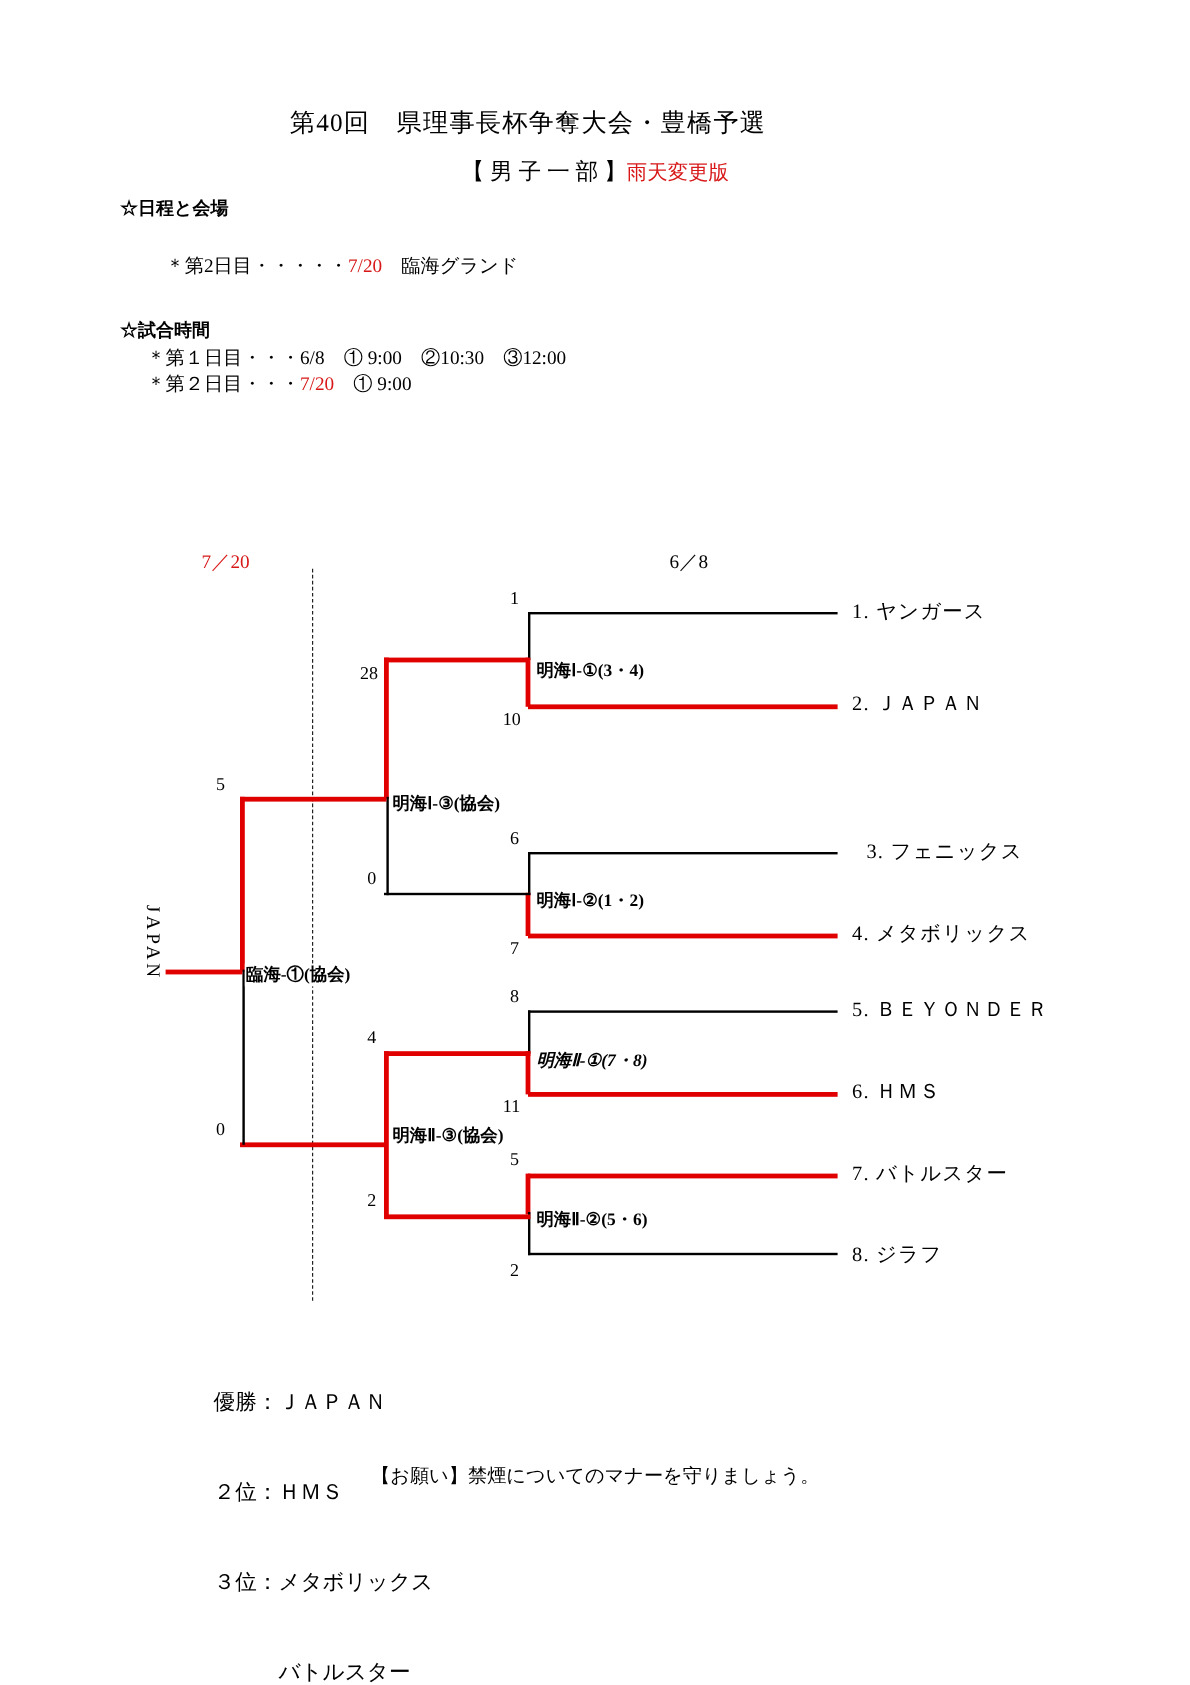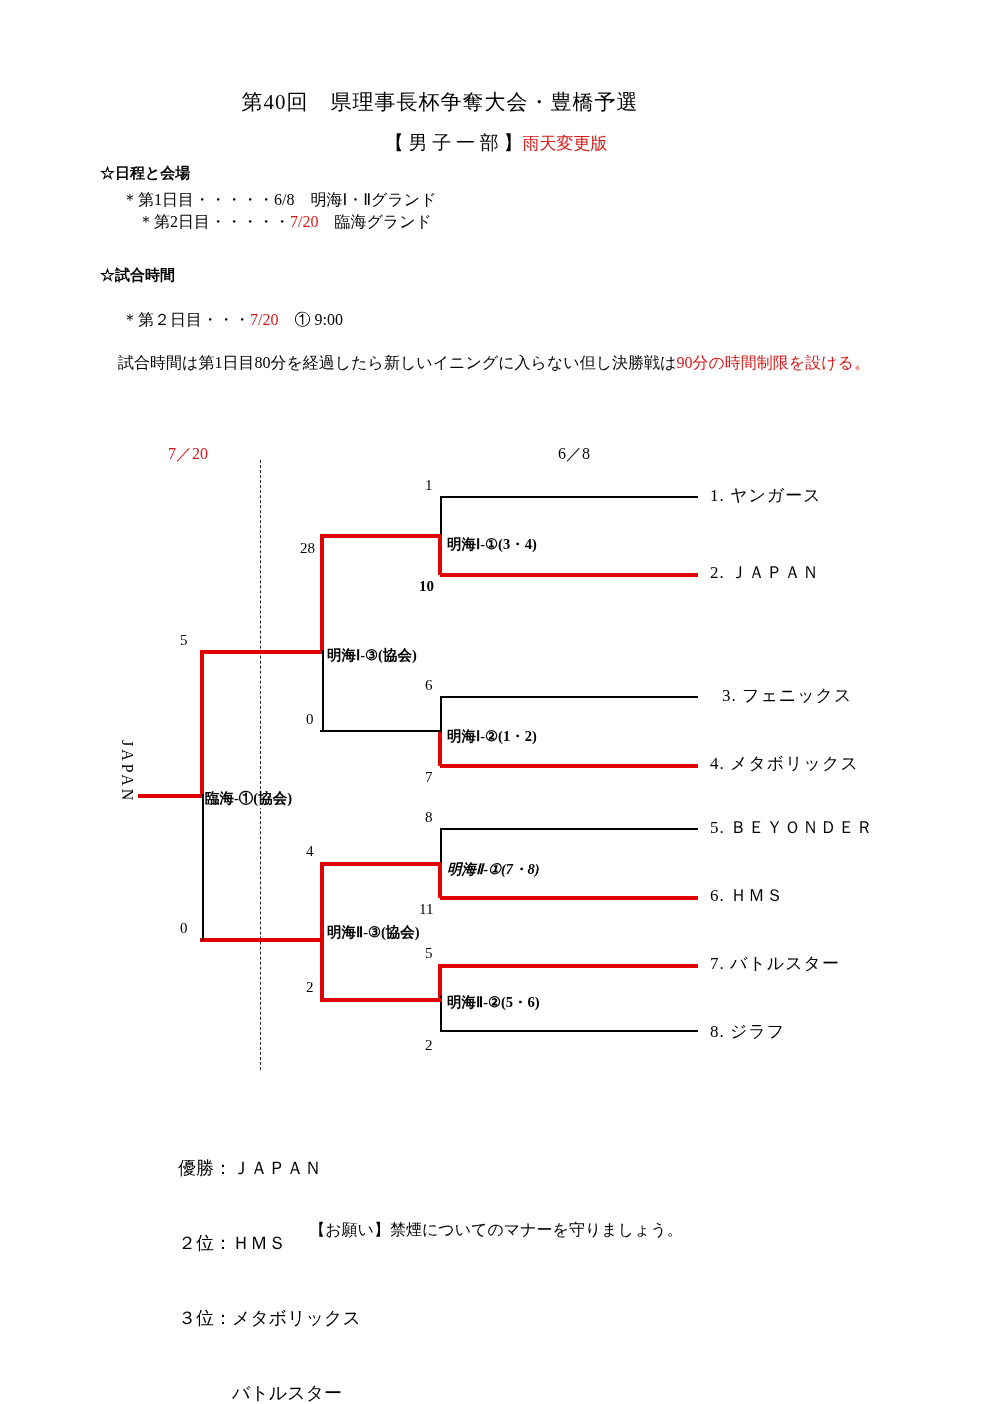--- a/index.html
+++ b/index.html
@@ -18,21 +18,21 @@
     position:absolute; left:0; top:130px; width:992px; text-align:center;
     font-size:19px;
   }
   .subtitle .red { color:#d81818; font-size:17px; }
 
   .sec-head { position:absolute; font-size:15px; font-weight:bold; }
   .line { position:absolute; font-size:16px; white-space:nowrap; }
   .red { color:#d81818; }
 
   
-  .bracket { position:absolute; left:0; top:430px; width:808px; height:640px; }
+  .bracket { position:absolute; left:0; top:444px; width:808px; height:640px; }
   .seg { position:absolute; background:#000000; }
   .seg.r { background:#e00000; }
   .h { height:2px; }
   .v { width:2px; }
   .h.r { height:4px; }
   .v.r { width:4px; }
   .team { position:absolute; font-size:17px; white-space:nowrap; letter-spacing:1px; }
   .score { position:absolute; font-size:15px; white-space:nowrap; }
   .matchlbl { position:absolute; font-size:14.5px; font-weight:bold; white-space:nowrap; background:#fff; padding:0 1px;}
   .daylbl { position:absolute; font-size:16px; white-space:nowrap; }
@@ -49,35 +49,32 @@
 <body>
 
 <div class="pg">
 
   <div class="title">第40回　県理事長杯争奪大会・豊橋予選</div>
   <div class="subtitle">
     <span>【 男 子 一 部 】</span><span class="red">雨天変更版</span>
   </div>
 
   <div class="sec-head" style="left:100px; top:164px;">☆日程と会場</div>
-  <div class="line" style="left:122px; top:190px;">
-    <span>＊第1日目・・・・・</span><span>6/8</span><span>　明海Ⅰ・Ⅱグランド</span>
-  </div>
   <div class="line" style="left:138px; top:212px;">
     <span>＊第2日目・・・・・</span><span class="red">7/20</span><span>　臨海グランド</span>
   </div>
 
   <div class="sec-head" style="left:100px; top:266px;">☆試合時間</div>
+  <div class="line" style="left:122px; top:288px;">
+    <span>＊第１日目・・・</span><span>6/8</span><span>　①  9:00　②10:30　③12:00</span>
+  </div>
   <div class="line" style="left:122px; top:310px;">
     <span>＊第２日目・・・</span><span class="red">7/20</span><span>　①  9:00</span>
   </div>
 
-  <div class="line" style="left:118px; top:353px;">
-    <span>試合時間は第1日目80分を経過したら新しいイニングに入らない但し決勝戦は</span><span class="red">90分の時間制限を設ける。</span>
-  </div>
 
 
   <div class="bracket">
 
     <div class="daylbl red" style="left:168px; top:14px;">7／20</div>
     <div class="daylbl" style="left:558px; top:14px;text-align:right;">6／8</div>
 
     <div style="position:absolute; left:260px; top:30px; height:610px; border-left:1.5px dashed #222;"></div>
 
     <div class="seg h" style="left:440px; top:66px; width:258px;"></div>
@@ -123,21 +120,21 @@
     <div class="team" style="left:710px; top:54px;">1. ヤンガース</div>
     <div class="team" style="left:710px; top:131px;">2. ＪＡＰＡＮ</div>
     <div class="team" style="left:710px; top:254px;margin-left:12px;">3. フェニックス</div>
     <div class="team" style="left:710px; top:322px;">4. メタボリックス</div>
     <div class="team" style="left:710px; top:386px;">5. ＢＥＹＯＮＤＥＲ</div>
     <div class="team" style="left:710px; top:454px;">6. ＨＭＳ</div>
     <div class="team" style="left:710px; top:522px;">7. バトルスター</div>
     <div class="team" style="left:710px; top:590px;">8. ジラフ</div>
 
     <div class="score" style="left:425px; top:47px;">1</div>
-    <div class="score" style="left:419px; top:148px;font-weight:bold;">10</div>
+    <div class="score" style="left:419px; top:148px;">10</div>
     <div class="score" style="left:425px; top:247px;">6</div>
     <div class="score" style="left:425px; top:339px;">7</div>
     <div class="score" style="left:425px; top:379px;">8</div>
     <div class="score" style="left:419px; top:471px;">11</div>
     <div class="score" style="left:425px; top:515px;">5</div>
     <div class="score" style="left:425px; top:607px;">2</div>
 
     <div class="score" style="left:300px; top:110px;">28</div>
     <div class="score" style="left:306px; top:281px;">0</div>
     <div class="score" style="left:306px; top:413px;">4</div>

